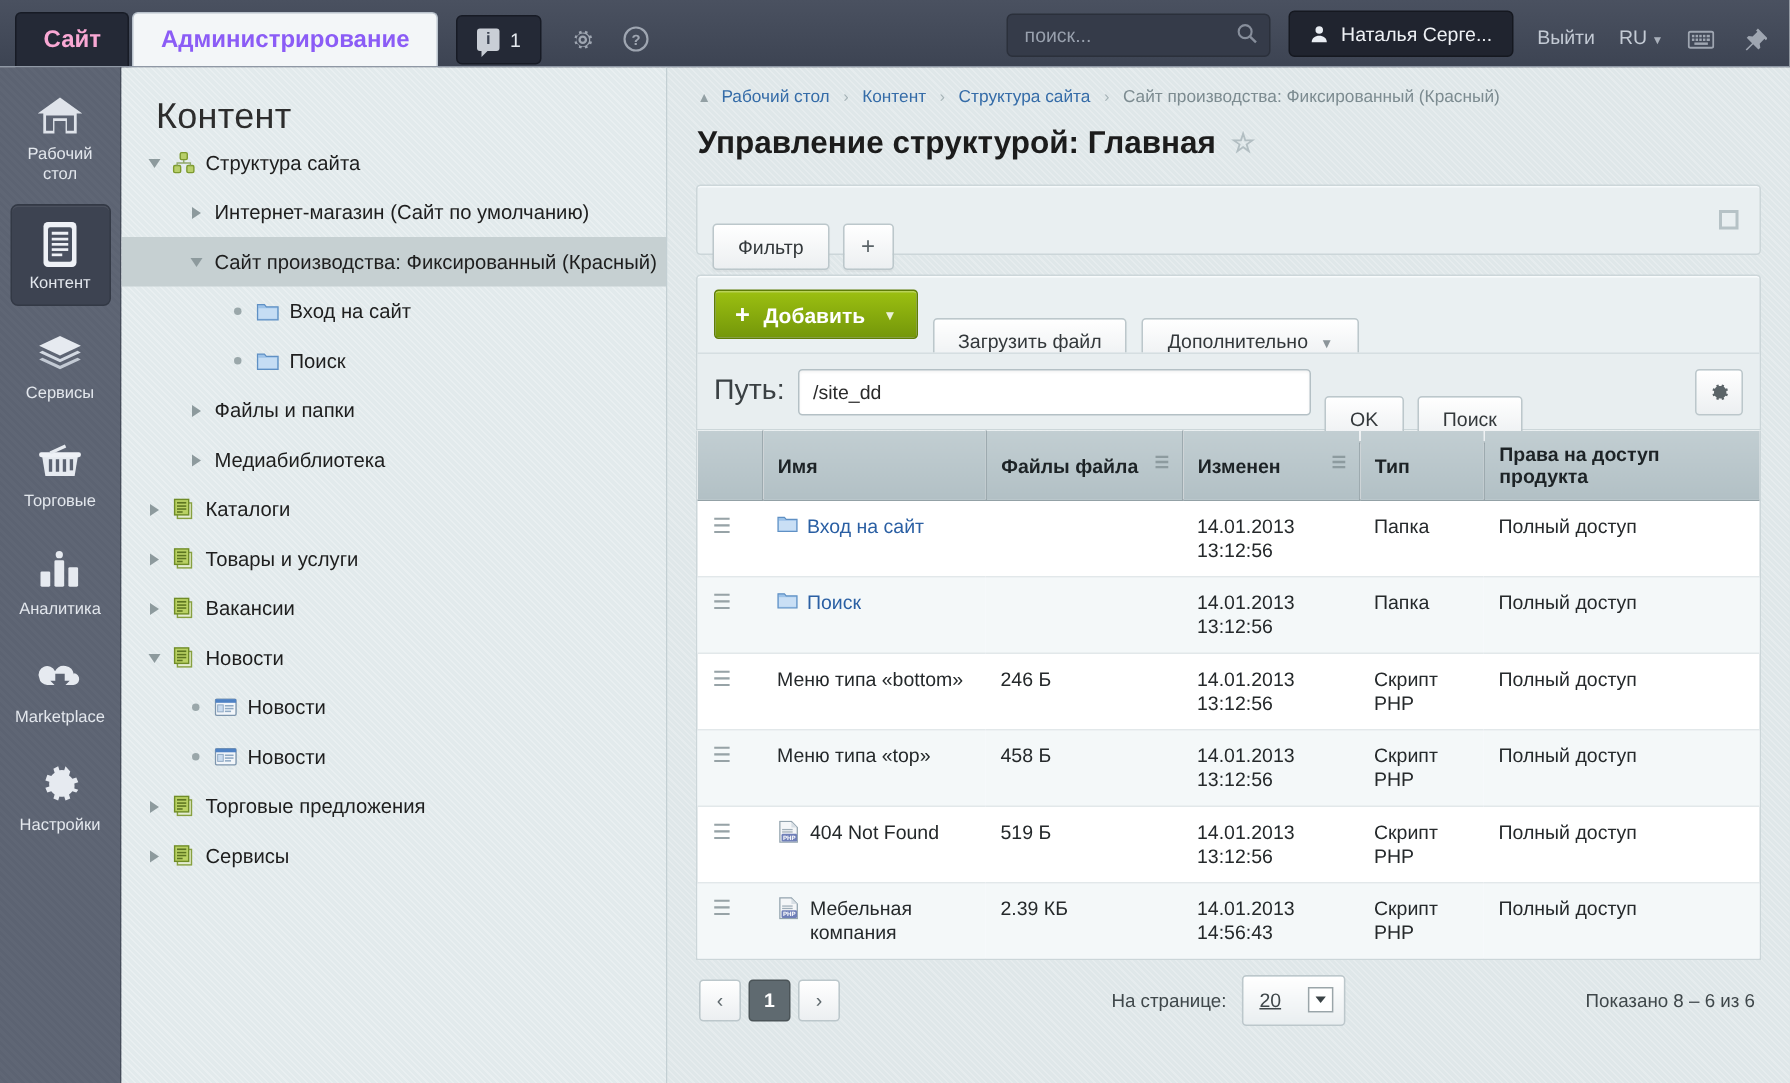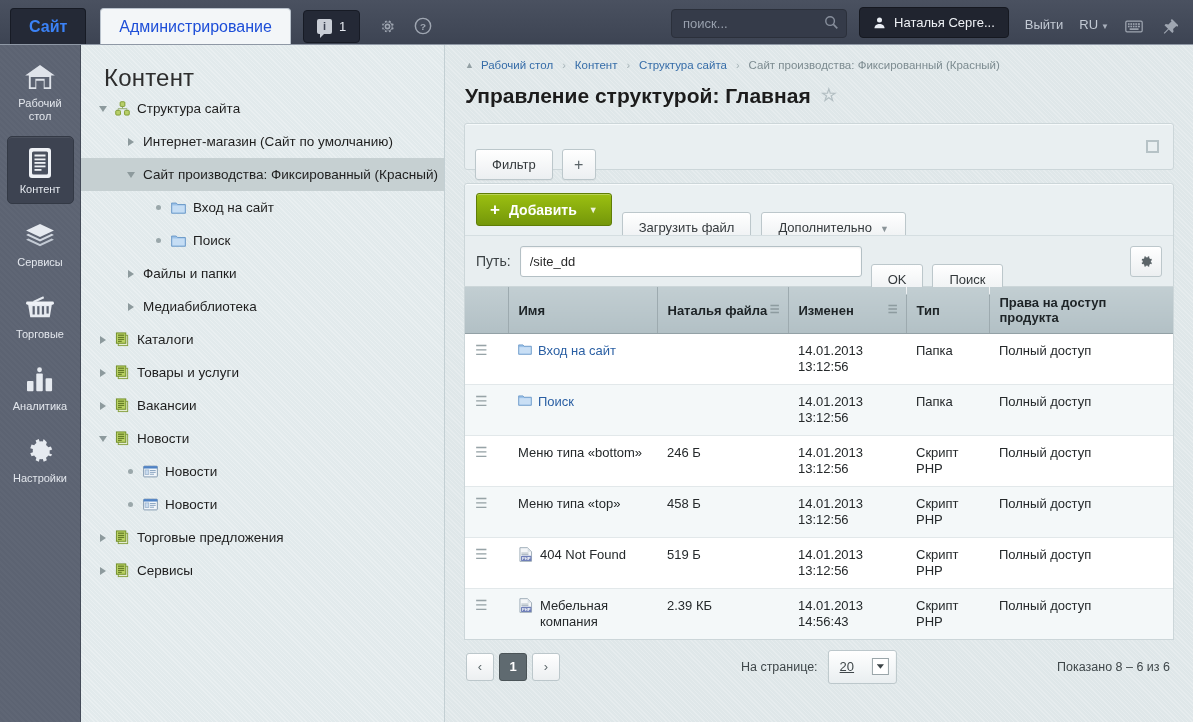--- a/index.html
+++ b/index.html
@@ -21,26 +21,26 @@
     content:""; position:absolute; left:0; bottom:-1px; width:100%; height:1px;
     background:#8f98a5;
   }
   .tb-row{ display:flex; align-items:flex-end; height:45px; padding-left:10px; }
   .tab{
     height:37px; line-height:35px; padding:0 18px;
     border-radius:4px 4px 0 0; font-size:16px; cursor:pointer;
     white-space:nowrap;
   }
   .tab.dark{
-    background:#242936; color:#3b82f6; font-weight:bold;
+    background:#242936; color:#f9a8d4; font-weight:bold;
     border:1px solid #171b25; border-bottom:none;
   }
   .tab.active{
-    background:#f3f6f8; color:#1d4ed8; font-weight:normal;
-    border:1px solid #b9c2cc; border-bottom:none; margin-left:14px;
+    background:#f3f6f8; color:#8b5cf6; font-weight:bold;
+    border:1px solid #b9c2cc; border-bottom:none; margin-left:2px;
   }
   .notif{
     display:flex; align-items:center; gap:7px;
     background:#242936; border:1px solid #171b25; border-radius:4px;
     height:33px; padding:0 13px; margin:0 0 2px 12px; cursor:pointer;
   }
   .notif .ibox{
     width:15px;height:15px;background:#c9ced6;border-radius:2px;
     color:#3d4453;font-size:11px;font-weight:bold;line-height:15px;text-align:center;
     position:relative;
@@ -170,21 +170,21 @@
     box-shadow:inset 0 1px 0 rgba(255,255,255,.3);
   }
   .gbtn .plus{ font-size:17px; font-weight:bold; line-height:1; }
   .gbtn .car{ font-size:9px; opacity:.85; margin-left:3px;}
   .btn .car{ font-size:9px; color:#8b9499; margin-left:8px;}
 
   #pathrow{
     height:51px; display:flex; align-items:center; gap:9px; padding:0 11px;
     border-top:1px solid #d5dee1; background:#e8eef0; position:relative;
   }
-  #pathrow .lbl{ font-size:14px; color:#3a4043; }
+  #pathrow .lbl{ font-size:19px; color:#3a4043; }
   #pathinput{
     width:342px; height:31px; border:1px solid #b4c0c5; border-radius:3px;
     background:#fff; padding:0 9px; font-size:13px; color:#2a2a2a;
     font-family:"Liberation Sans",sans-serif; outline:none;
     box-shadow:inset 0 1px 2px rgba(0,0,0,.06);
   }
   .gearbtn{
     position:absolute; right:11px; top:10px;
     width:32px;height:31px; background:linear-gradient(#ffffff,#eceff1);
     border:1px solid #bcc7cb; border-radius:3px; cursor:pointer;
@@ -376,20 +376,29 @@
             <rect x="12" y="7" width="7" height="19" rx="1"></rect>
             <rect x="22" y="12" width="7" height="14" rx="1"></rect>
           </g>
           <circle cx="15.5" cy="3" r="2.6" fill="#e6eaf0"></circle>
         </svg>
       </div>
       <div class="rail-lbl">Аналитика</div>
     </div>
     <div class="rail-item">
       <div class="rail-ico">
+        <svg width="32" height="24" viewBox="0 0 34 26">
+          <path fill="#e6eaf0" d="M27 10.5a7.2 7.2 0 00-13.6-2.3A5.8 5.8 0 002 12.8 5.8 5.8 0 007.8 18h18.5a4.2 4.2 0 00.7-8.4z"></path>
+          <path fill="#5c6372" d="M17 10h-3.4v5H10l7 7 7-7h-3.6v-5z"></path>
+        </svg>
+      </div>
+      <div class="rail-lbl">Marketplace</div>
+    </div>
+    <div class="rail-item">
+      <div class="rail-ico">
         <svg width="30" height="30" viewBox="0 0 32 32">
           <path fill="#e6eaf0" d="M16 10.5a5.5 5.5 0 100 11 5.5 5.5 0 000-11zm0 8.2a2.7 2.7 0 110-5.4 2.7 2.7 0 010 5.4z"></path>
           <path fill="#e6eaf0" d="M29 18.6l-2.8-.9a10 10 0 000-3.4l2.8-.9-1.4-3.4-2.8.9a10 10 0 00-2.4-2.4l.9-2.8L19.9 2l-.9 2.8a10 10 0 00-3.4 0L14.7 2l-3.4 1.7.9 2.8a10 10 0 00-2.4 2.4l-2.8-.9L5.6 12l2.8.9a10 10 0 000 3.4l-2.8.9 1.4 3.4 2.8-.9a10 10 0 002.4 2.4l-.9 2.8 3.4 1.4.9-2.8a10 10 0 003.4 0l.9 2.8 3.4-1.4-.9-2.8a10 10 0 002.4-2.4l2.8.9z"></path>
         </svg>
       </div>
       <div class="rail-lbl">Настройки</div>
     </div>
   </div>
 
 <div id="tree">
@@ -672,21 +681,21 @@
       </span>
     </div>
   </div>
 
   <div id="gridwrap">
     <table>
       <thead>
           <tr id="thead-row">
             <th style="width: 43px;"><span></span></th>
             <th style="width: 149px;"><span>Имя</span></th>
-            <th style="width: 131px;"><span>Наталья файла</span><span class="thmenu">☰</span></th>
+            <th style="width: 131px;"><span>Файлы файла</span><span class="thmenu">☰</span></th>
             <th style="width: 118px;"><span>Изменен</span><span class="thmenu">☰</span></th>
             <th style="width: 83px;"><span>Тип</span></th>
             <th><span>Права на доступ продукта</span></th>
           </tr>
         </thead>
       <tbody id="tbody">
           <tr>
             <td><span class="rowhandle">☰</span></td>
             <td>
               <div class="cellname">

